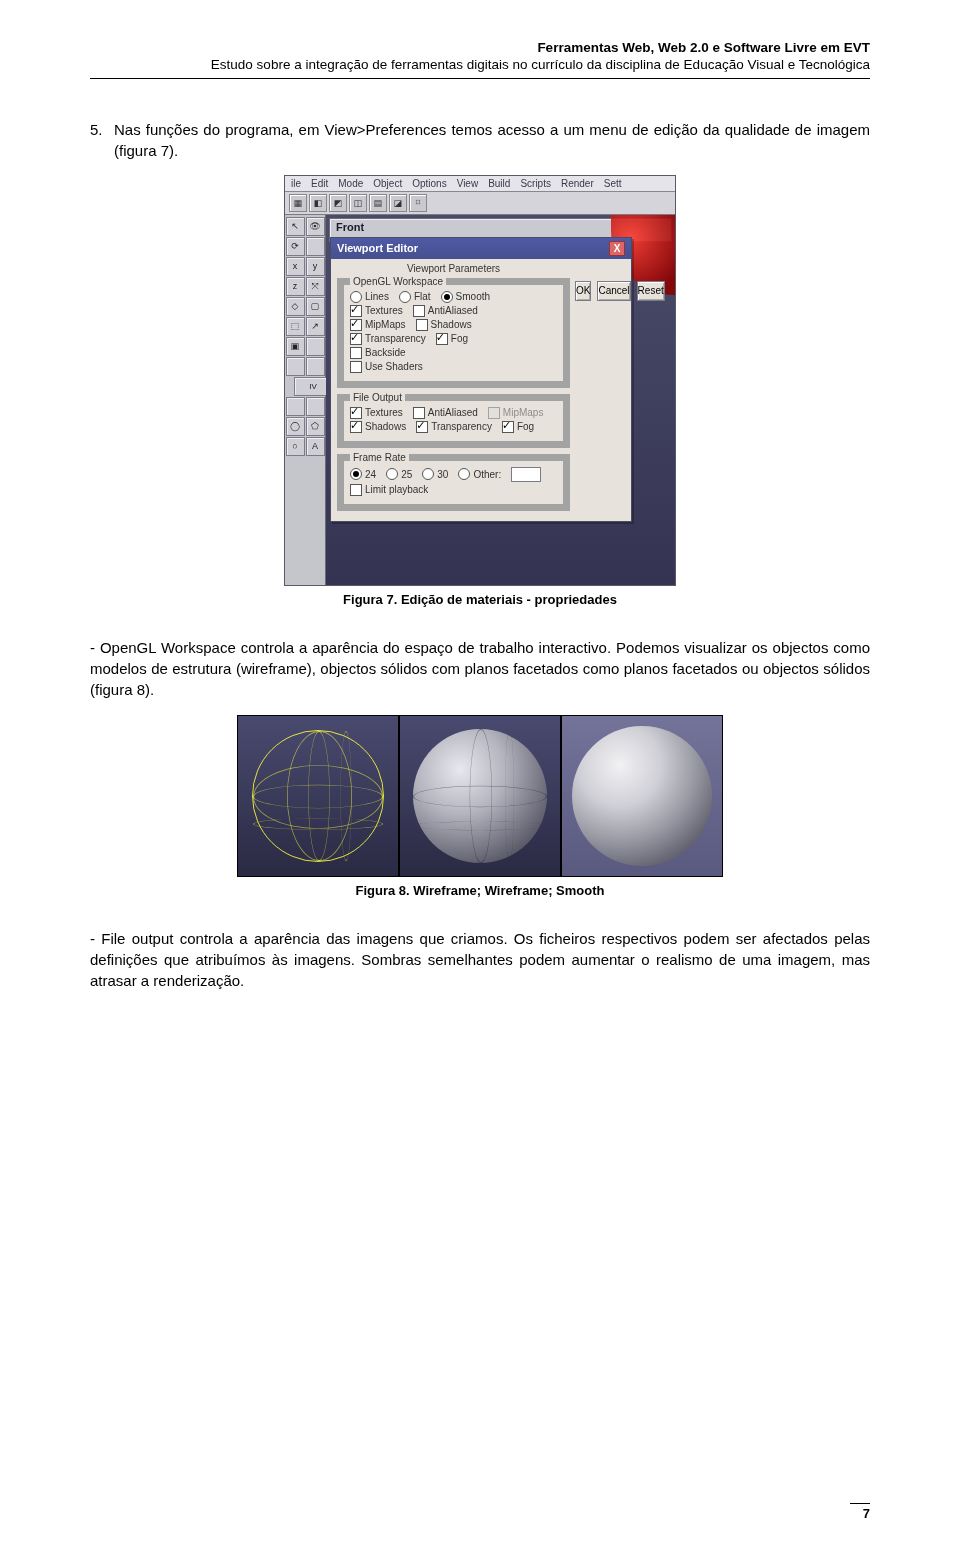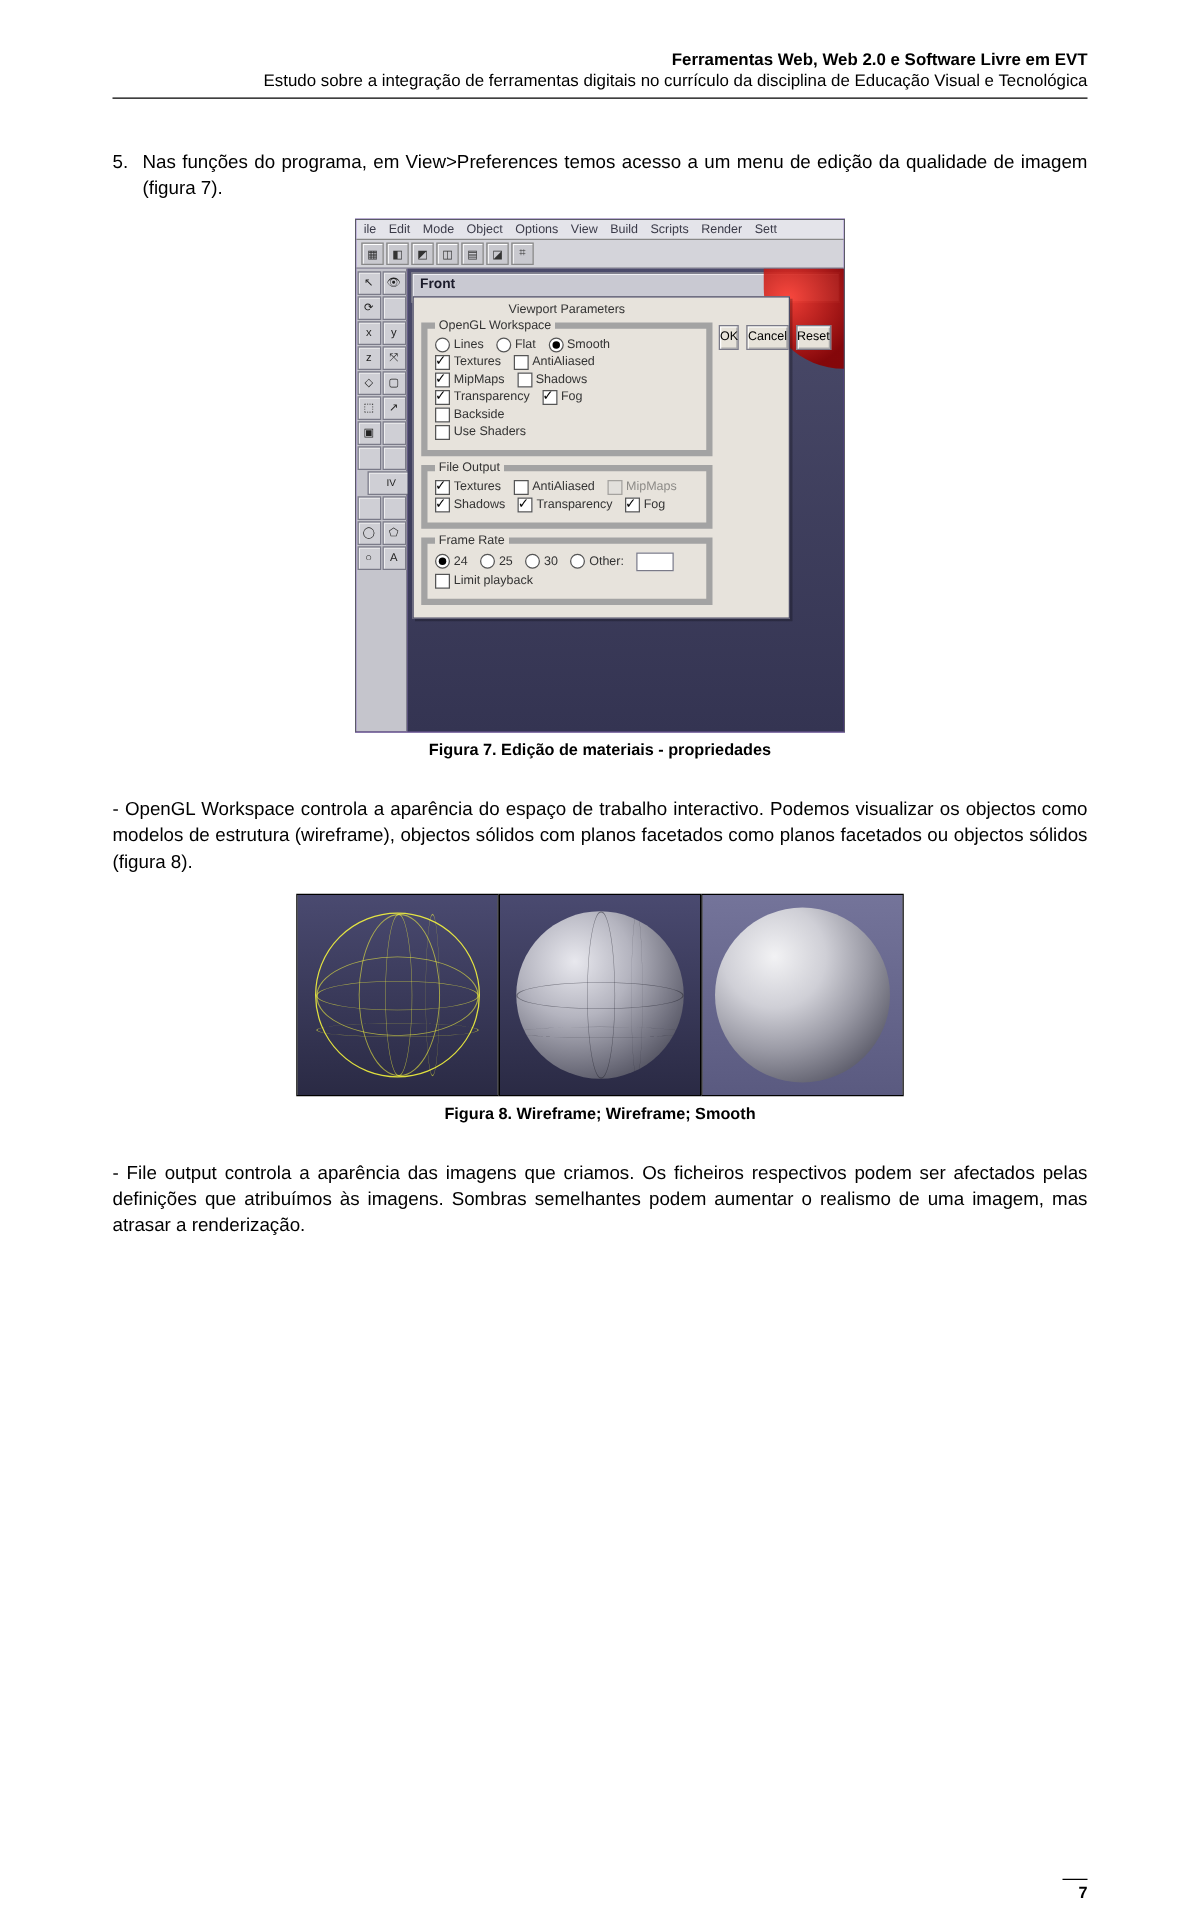--- a/index.html
+++ b/index.html
@@ -51,21 +51,21 @@
     margin: 6px 0 30px 0;
   }
   .figure-wrap {
     display: flex;
     justify-content: center;
     margin: 14px 0 6px 0;
   }
   
   .viewport-app {
     width: 390px;
-    background: #6d28d9;
+    background: #fca5a5;
     border: 1px solid #5a5a66;
     font-family: "MS Sans Serif", Tahoma, sans-serif;
     font-size: 10px;
     color: #000;
     position: relative;
   }
   .menubar {
     display: flex;
     gap: 10px;
     padding: 2px 6px;
@@ -194,21 +194,21 @@
     font-size: 10px;
     display:flex; align-items:center; justify-content:center;
   }
   .dlg-label {
     text-align:center;
     font-size:10px;
     color:#333;
     margin-bottom: 2px;
   }
   fieldset.grp {
-    border: 5px solid #a3a3a3;
+    border: 7px solid #a3a3a3;
     margin: 0 0 4px 0;
     padding: 4px 6px 6px 6px;
   }
   fieldset.grp legend {
     font-size: 10px;
     padding: 0 3px;
     color: #333;
   }
   .row {
     display: flex;
@@ -393,20 +393,24 @@
               <span class="lt">○</span>
               <span class="lt">A</span>
             </div>
         </div>
 
         <div class="viewport-area">
           <div class="red-blob"></div>
           <div class="front-bar">Front</div>
 
           <div class="dialog">
+            <div class="dialog-title">
+              <span>Viewport Editor</span>
+              <span class="dlg-close">X</span>
+            </div>
             <div class="dialog-body">
               <div class="dlg-main">
                 <div class="dlg-label">Viewport Parameters</div>
 
                 <fieldset class="grp">
                   <legend>OpenGL Workspace</legend>
                   <div class="row">
                     <label>
                         <span class="radio"></span>
                         <span>Lines</span>

